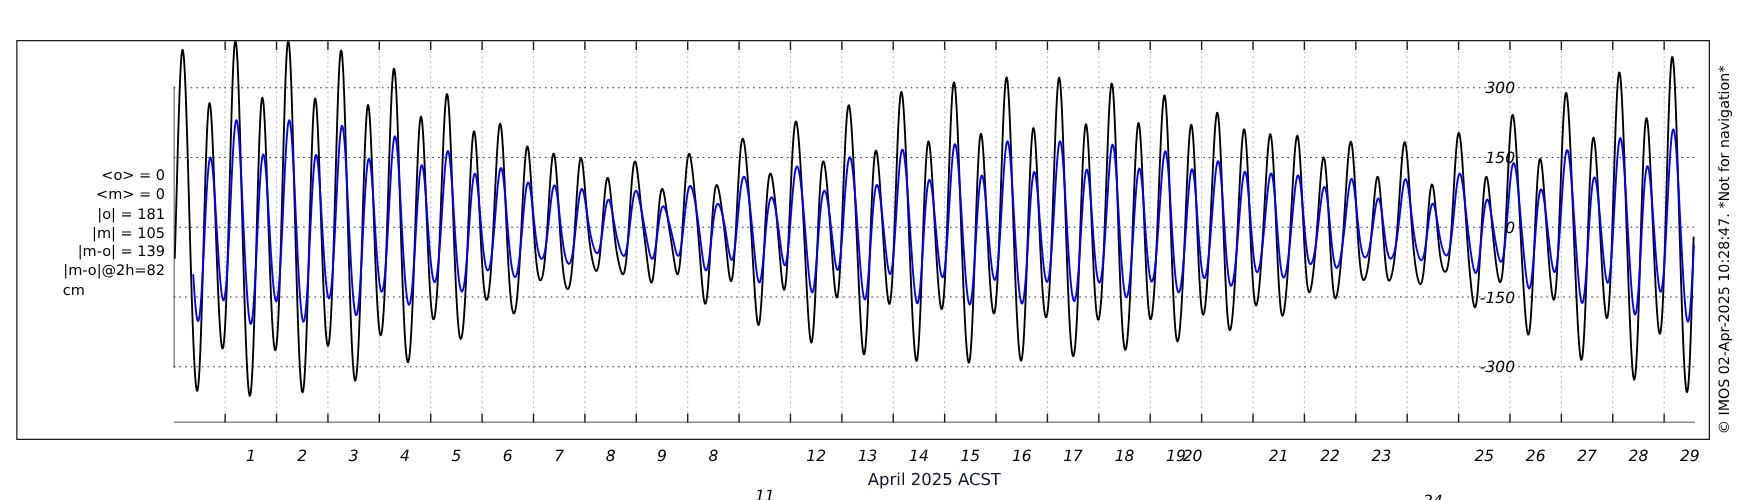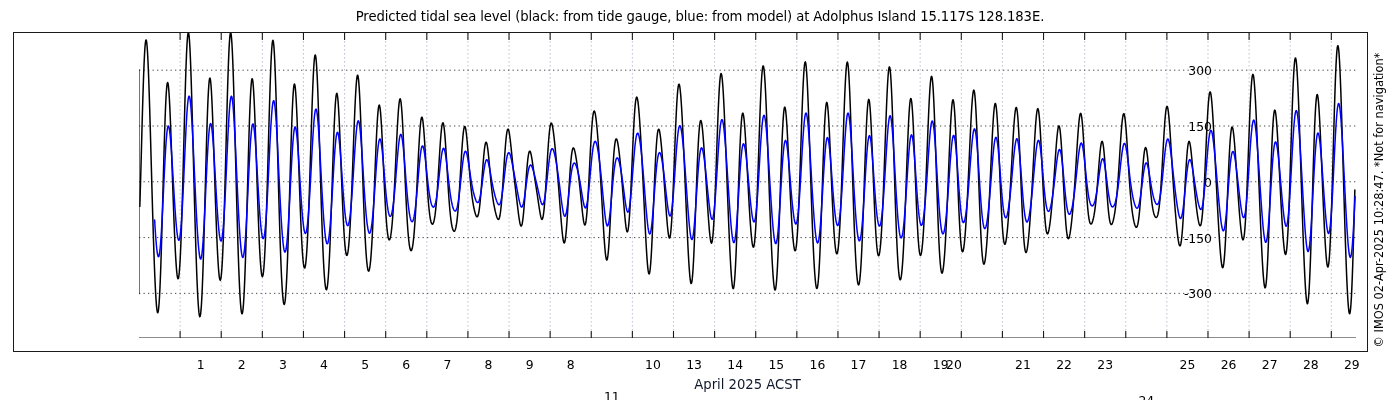--- a/index.html
+++ b/index.html
@@ -52,20 +52,21 @@
     color: #000;
     white-space: nowrap;
   }
   #stats-block .stat-line { display: block; }
   #stats-block .stat-units { text-align: center; padding-right: 22px; }
   #y-axis-labels {
     position: absolute;
     left: 0; top: 0;
     width: 1212px; height: 400px;
     pointer-events: none;
+    font-style: italic;
   }
   .ytick-label {
     position: absolute;
     right: 0;
     text-align: right;
     font-size: 12.4px;
     color: #000;
     transform: translateY(-50%);
     white-space: nowrap;
   }
@@ -95,24 +96,32 @@
     white-space: nowrap;
     transform: translate(-50%, -50%) rotate(-90deg);
     transform-origin: center center;
   }
 </style>
 </head>
 <body>
 
 <div id="figure">
 
-  <div id="chart-title">Predicted tidal sea level (black: from tide gauge, blue: from model) at Adolphus Island 15.117S 128.183E.</div>
 
   <div id="outer-frame"></div>
 
+  <div id="stats-block">
+      <span class="stat-line">&lt;o&gt; = 0</span>
+      <span class="stat-line">&lt;m&gt; = 0</span>
+      <span class="stat-line">|o| = 181</span>
+      <span class="stat-line">|m| = 105</span>
+      <span class="stat-line">|m-o| = 139</span>
+      <span class="stat-line">|m-o|@2h=82</span>
+      <span class="stat-line stat-units">cm</span>
+    </div>
 
   <div id="plot-area">
     <svg id="plot-svg" viewBox="0 0 1217 305" preserveAspectRatio="none">
       <g id="g-vgrid">
           <line x1="41.114864864864856" x2="41.114864864864856" y1="0" y2="305" stroke="#b9bcd0" stroke-width="0.9" stroke-dasharray="1.6 2.4"></line>
           <line x1="82.22972972972971" x2="82.22972972972971" y1="0" y2="305" stroke="#b9bcd0" stroke-width="0.9" stroke-dasharray="1.6 2.4"></line>
           <line x1="123.34459459459458" x2="123.34459459459458" y1="0" y2="305" stroke="#b9bcd0" stroke-width="0.9" stroke-dasharray="1.6 2.4"></line>
           <line x1="164.45945945945942" x2="164.45945945945942" y1="0" y2="305" stroke="#b9bcd0" stroke-width="0.9" stroke-dasharray="1.6 2.4"></line>
           <line x1="205.57432432432432" x2="205.57432432432432" y1="0" y2="305" stroke="#b9bcd0" stroke-width="0.9" stroke-dasharray="1.6 2.4"></line>
           <line x1="246.68918918918916" x2="246.68918918918916" y1="0" y2="305" stroke="#b9bcd0" stroke-width="0.9" stroke-dasharray="1.6 2.4"></line>
@@ -229,21 +238,21 @@
       <div class="xtick-label" style="left: 241.787px;">2</div>
       <div class="xtick-label" style="left: 282.902px;">3</div>
       <div class="xtick-label" style="left: 324.017px;">4</div>
       <div class="xtick-label" style="left: 365.132px;">5</div>
       <div class="xtick-label" style="left: 406.247px;">6</div>
       <div class="xtick-label" style="left: 447.361px;">7</div>
       <div class="xtick-label" style="left: 488.476px;">8</div>
       <div class="xtick-label" style="left: 529.591px;">9</div>
       <div class="xtick-label" style="left: 570.706px;">8</div>
       <div class="xtick-label" style="left: 611.821px; margin-top: 32px;">11</div>
-      <div class="xtick-label" style="left: 652.936px;">10</div>
+      <div class="xtick-label" style="left: 652.936px;">12</div>
       <div class="xtick-label" style="left: 694.051px;">13</div>
       <div class="xtick-label" style="left: 735.166px;">14</div>
       <div class="xtick-label" style="left: 776.28px;">15</div>
       <div class="xtick-label" style="left: 817.395px;">16</div>
       <div class="xtick-label" style="left: 858.51px;">17</div>
       <div class="xtick-label" style="left: 899.625px;">18</div>
       <div class="xtick-label" style="left: 940.74px;">19</div>
       <div class="xtick-label" style="left: 954px;">20</div>
       <div class="xtick-label" style="left: 1022.97px;">21</div>
       <div class="xtick-label" style="left: 1064.08px;">22</div>

